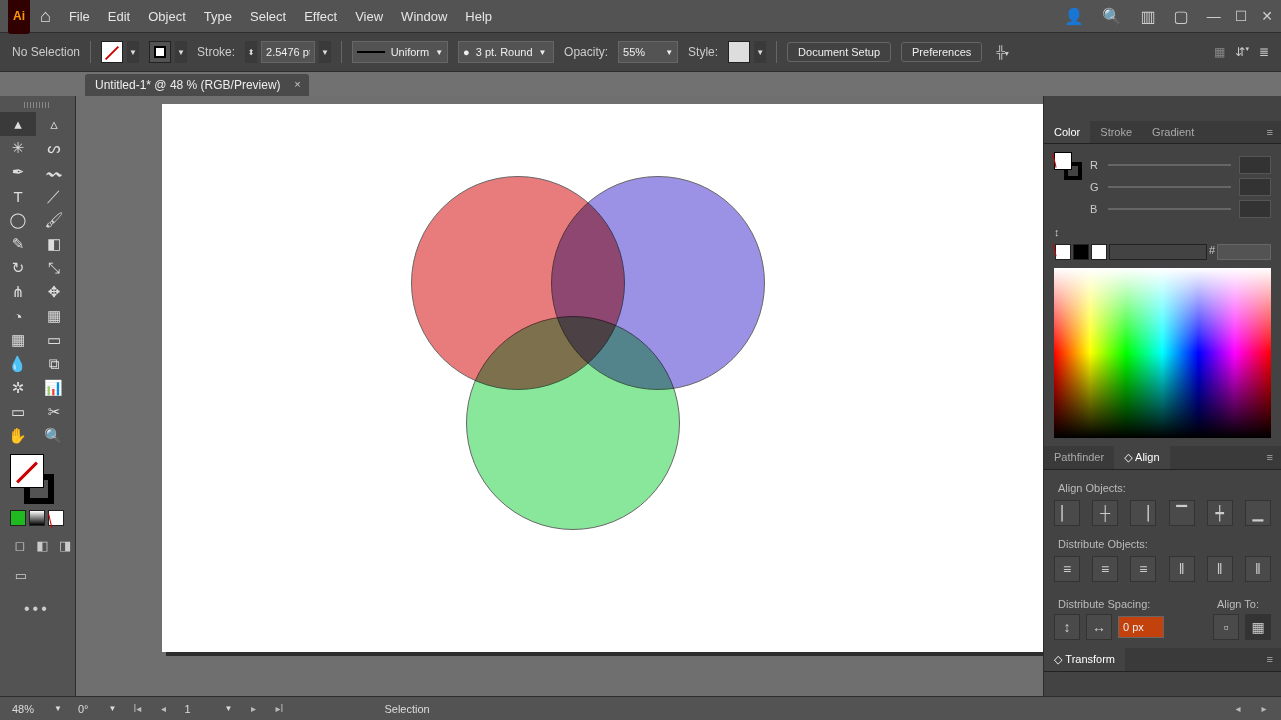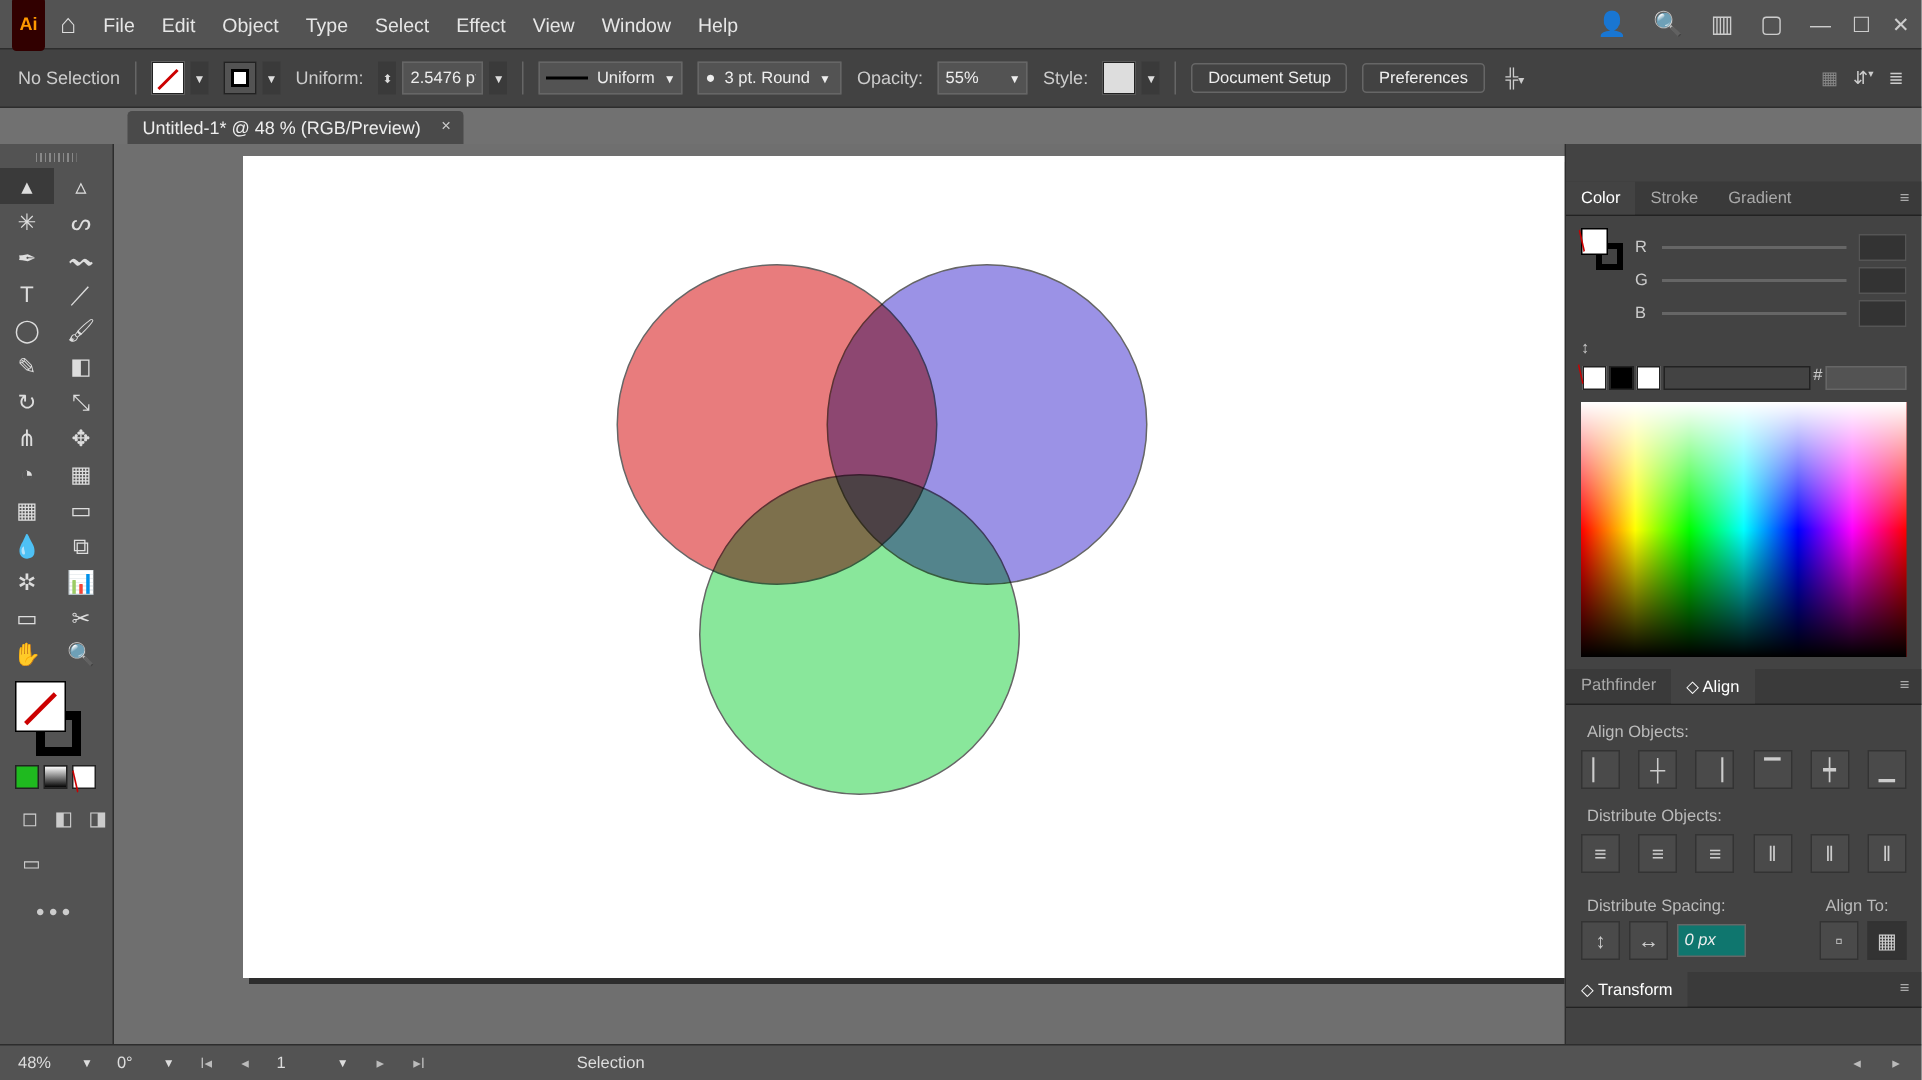--- a/index.html
+++ b/index.html
@@ -117,21 +117,21 @@
   <div class="ctrl-group">
     <div class="ctrl-swatch" style="background:#fff"></div>
     <div class="ctrl-dd">▼</div>
   </div>
   <div class="ctrl-group">
     <div class="ctrl-swatch noslash" style="background:#535353;">
         <div style="position:absolute;inset:4px;border:2px solid #000;background:#fff"></div>
       </div>
     <div class="ctrl-dd">▼</div>
   </div>
-  <span class="ctrl-label">Uniform:</span>
+  <span class="ctrl-label">Stroke:</span>
   <div class="ctrl-group">
     <div class="ctrl-dd">⬍</div>
     <input class="ctrl-input" value="2.5476 pt" style="">
     <div class="ctrl-dd">▼</div>
   </div>
   <div class="divider"></div>
   <div class="ctrl-select" style="width:96px">
     <span style="flex:1;border-top:2px solid #000;margin-top:0"></span>
     <span>Uniform</span>
     <span style="font-size:8px">▼</span>
@@ -333,21 +333,21 @@
         <div class="ai-btn">‖</div>
         <div class="ai-btn">‖</div>
         <div class="ai-btn">‖</div>
       </div>
       <div class="align-bottom-row">
         <div style="flex:1">
           <div class="subhead">Distribute Spacing:</div>
           <div style="display:flex;gap:6px;align-items:center">
             <div class="ai-btn">↕</div>
             <div class="ai-btn">↔</div>
-            <input class="ctrl-input" style="width: 46px; background: #0f766e; font-style: italic;" value="0 px">
+            <input class="ctrl-input" style="width: 46px; background: #c2410c;" value="0 px">
           </div>
         </div>
         <div>
           <div class="subhead">Align To:</div>
           <div style="display:flex;gap:6px">
             <div class="ai-btn">▫</div>
             <div class="ai-btn" style="background:#333">▦</div>
           </div>
         </div>
       </div>

